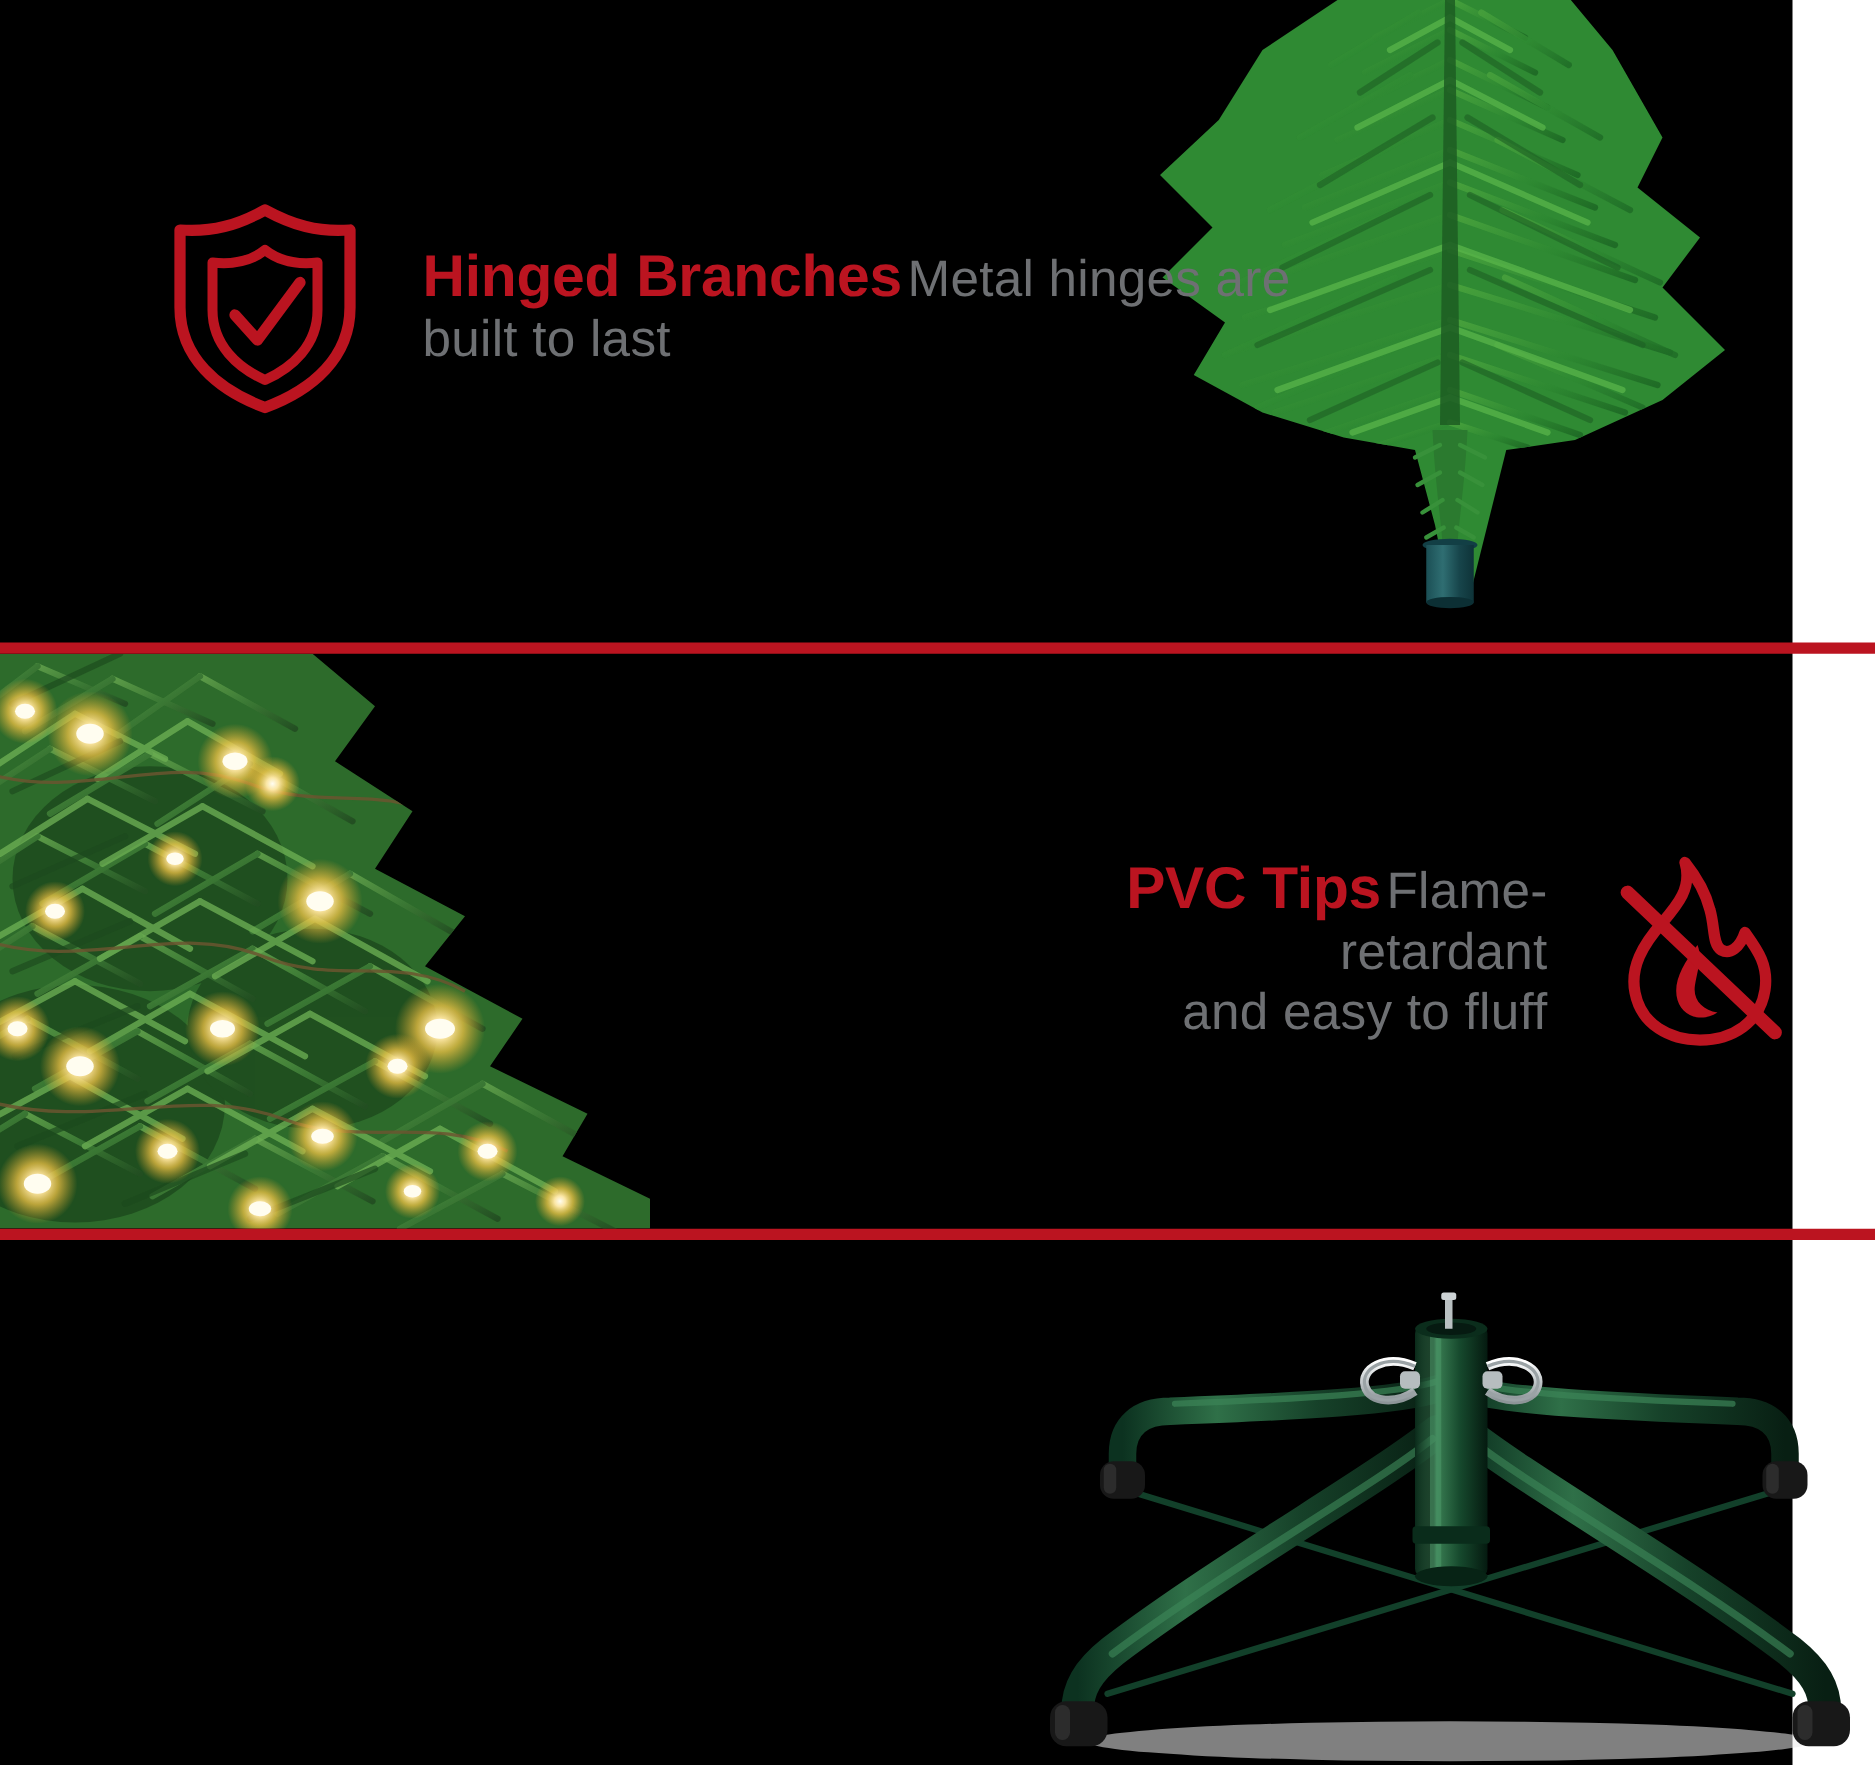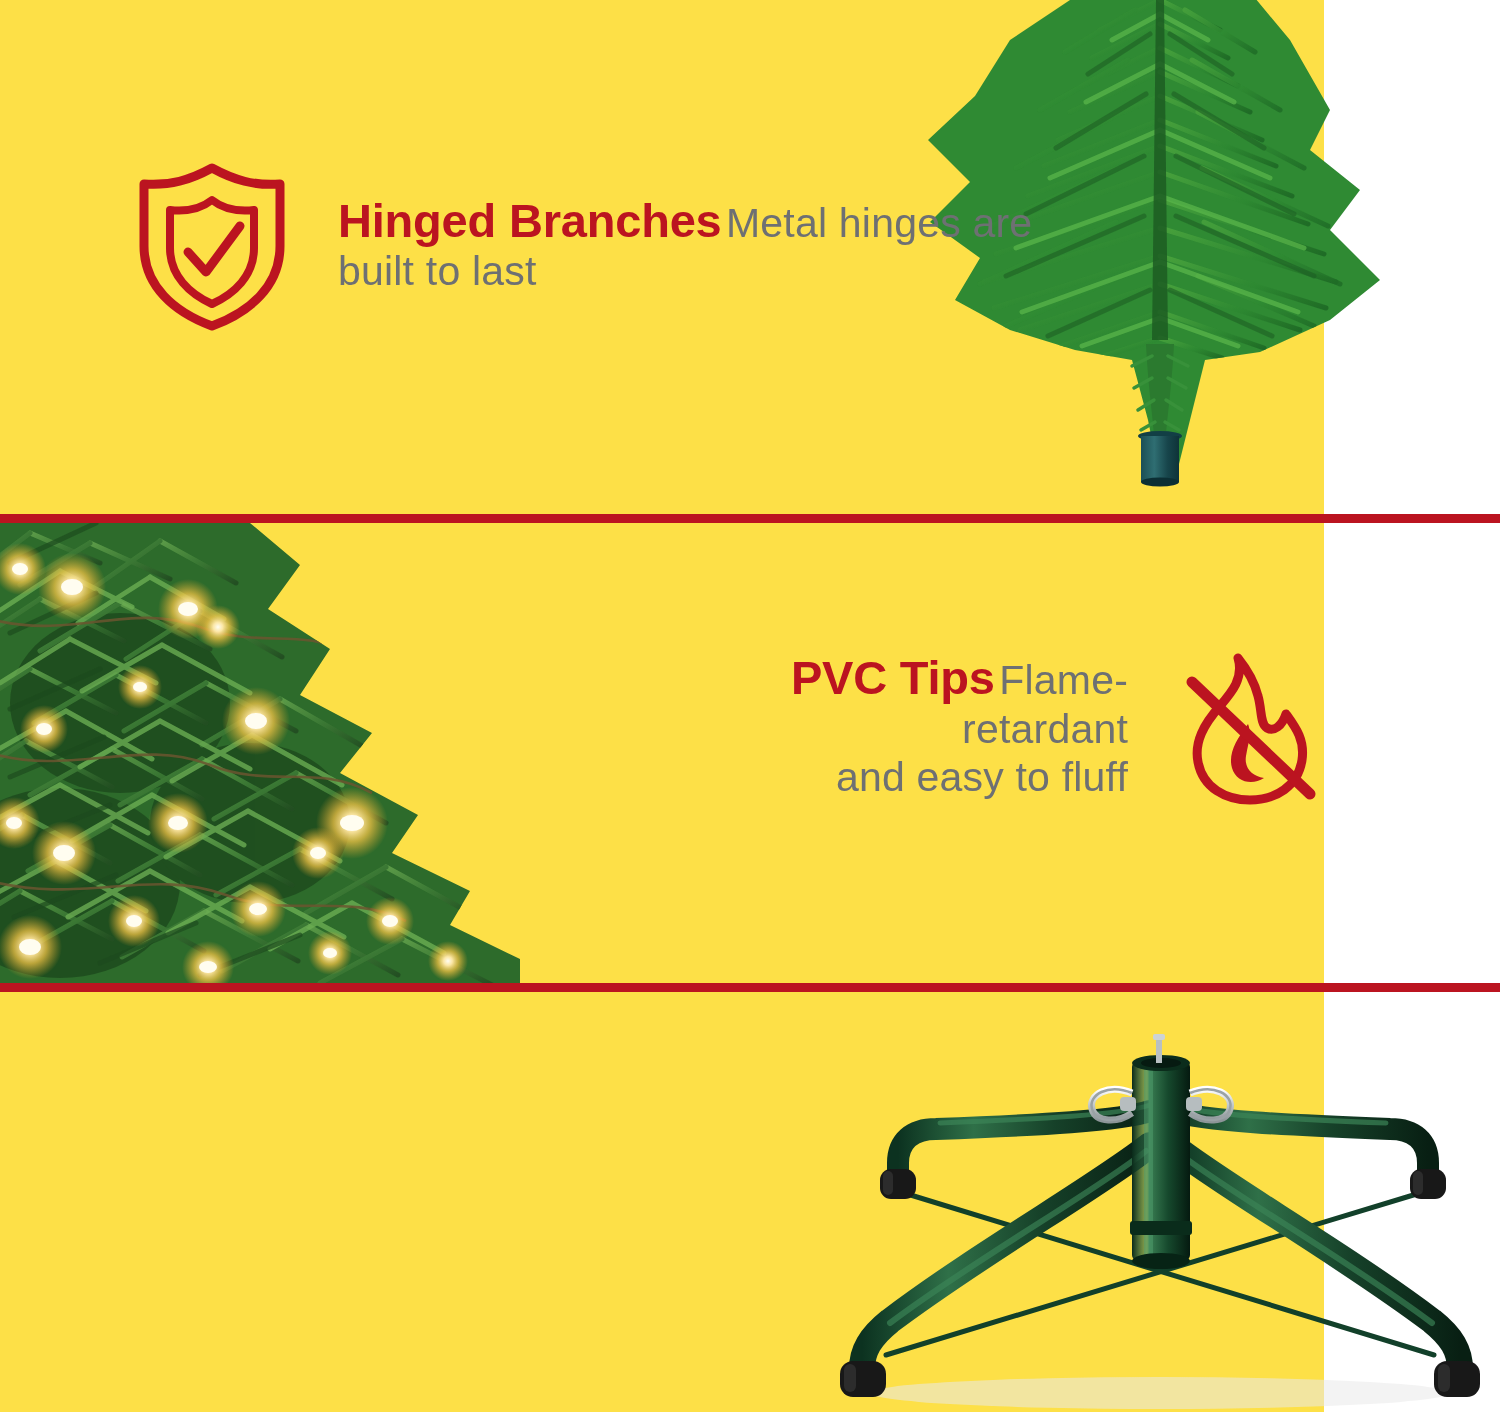--- a/index.html
+++ b/index.html
@@ -7,23 +7,23 @@
   html, body {
     width: 1500px;
     height: 1412px;
     background: #ffffff;
     font-family: "Liberation Sans", sans-serif;
     overflow: hidden;
   }
 
   .infographic {
     position: relative;
-    width: 1324px;
+    width: 1434px;
     height: 1412px;
-    background: #fde047;
+    background: #000000;
   }
 
   
   .divider {
     position: absolute;
     left: 0;
     width: 1500px;
     height: 9px;
     background: #bb1420;
   }
@@ -66,21 +66,21 @@
   
   .feature.hinged {
     left: 132px;
     top: 160px;
     gap: 46px;
   }
 
   
   .feature.pvc {
     left: 740px;
-    top: 648px;
+    top: 680px;
     gap: 46px;
   }
   .feature.pvc .feature-text { text-align: right; }
 
   
   .feature.sturdy {
     left: 140px;
     top: 1138px;
     gap: 52px;
   }

